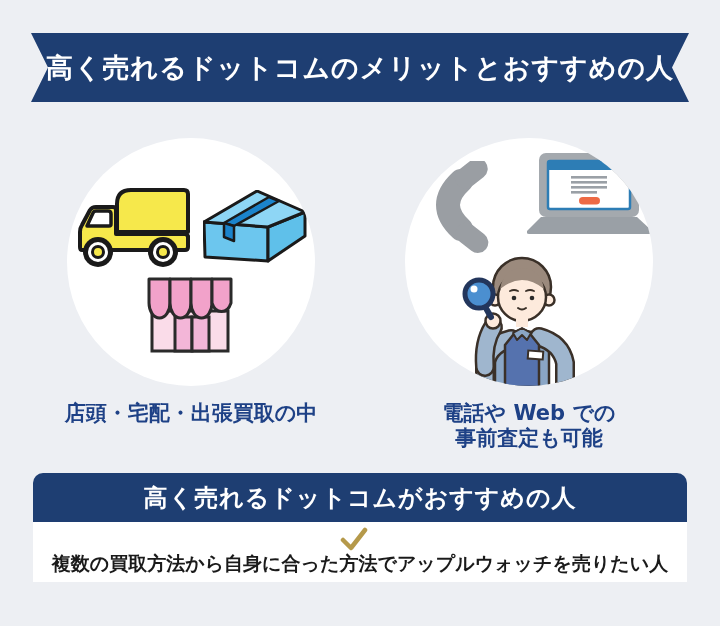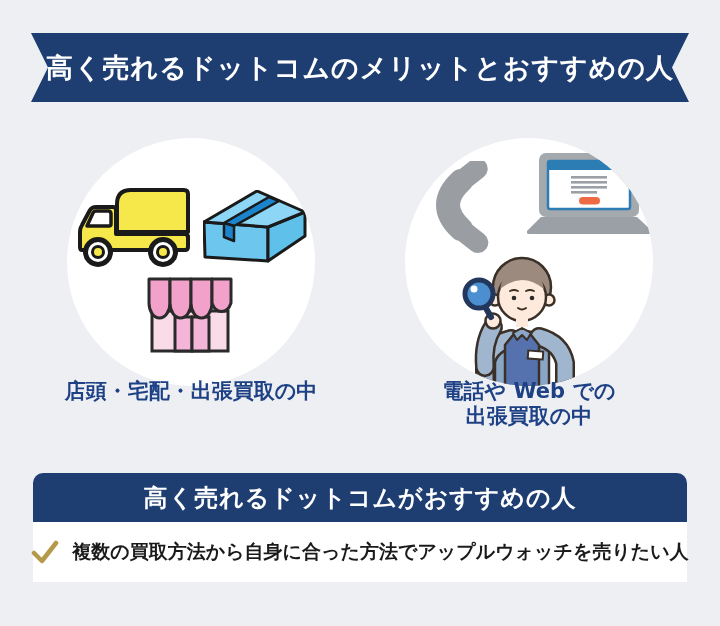--- a/index.html
+++ b/index.html
@@ -23,36 +23,36 @@
   
   .circle{
     position:absolute;top:138px;width:248px;height:248px;
     background:#ffffff;border-radius:50%;overflow:hidden;
   }
   .circle.left{left:67px;}
   .circle.right{left:405px;}
   .art{position:absolute;}
   
   .caption{
-    position:absolute;top:379px;width:300px;
+    position:absolute;top:401px;width:300px;
     text-align:center;color:#1e4186;font-weight:700;
     font-size:21px;line-height:25px;white-space:nowrap;
   }
   .caption.left{left:41px;}
   .caption.right{left:379px;text-align:center;}
   
   .card{position:absolute;left:33px;top:473px;width:654px;border-radius:28px;}
   .card-header{
     height:49px;background:#1e3e72;border-radius:10px 10px 0 0;
     display:flex;align-items:center;justify-content:center;
   }
   .card-header-title{color:#ffffff;font-size:24px;font-weight:700;letter-spacing:1px;white-space:nowrap;}
   .card-body{
     height:60px;background:#ffffff;
-    display:flex;align-items:center;justify-content:center;
+    display:flex;align-items:center;justify-content:center;flex-direction:column;
   }
   .check-icon{flex:0 0 auto;margin-right:13px;}
   .card-item-text{color:#1a1a1a;font-size:19px;font-weight:700;white-space:nowrap;}
 </style>
 </head>
 <body>
 
 <div class="stage">
 
   <div class="ribbon">
@@ -146,21 +146,21 @@
       <circle cx="24" cy="47" r="14" fill="#4b8fd0" stroke="#23365c" stroke-width="5"></circle>
       <circle cx="19" cy="42" r="3.5" fill="#ffffff"></circle>
     </svg>
   </div>
 
   <div class="caption left">
     <div>店頭・宅配・出張買取の中</div>
   </div>
   <div class="caption right">
     <div>電話や Web での</div>
-    <div>出張買取の中</div>
+    <div>事前査定も可能</div>
   </div>
 
   <div class="card">
     <div class="card-header">
       <span class="card-header-title">高く売れるドットコムがおすすめの人</span>
     </div>
     <div class="card-body">
       <svg class="check-icon" width="28" height="24" viewBox="0 0 28 24">
         <path d="M 3 13 L 11 21 L 25 3" stroke="#b5994a" stroke-width="4.5" fill="none" stroke-linecap="round" stroke-linejoin="round"></path>
       </svg>

